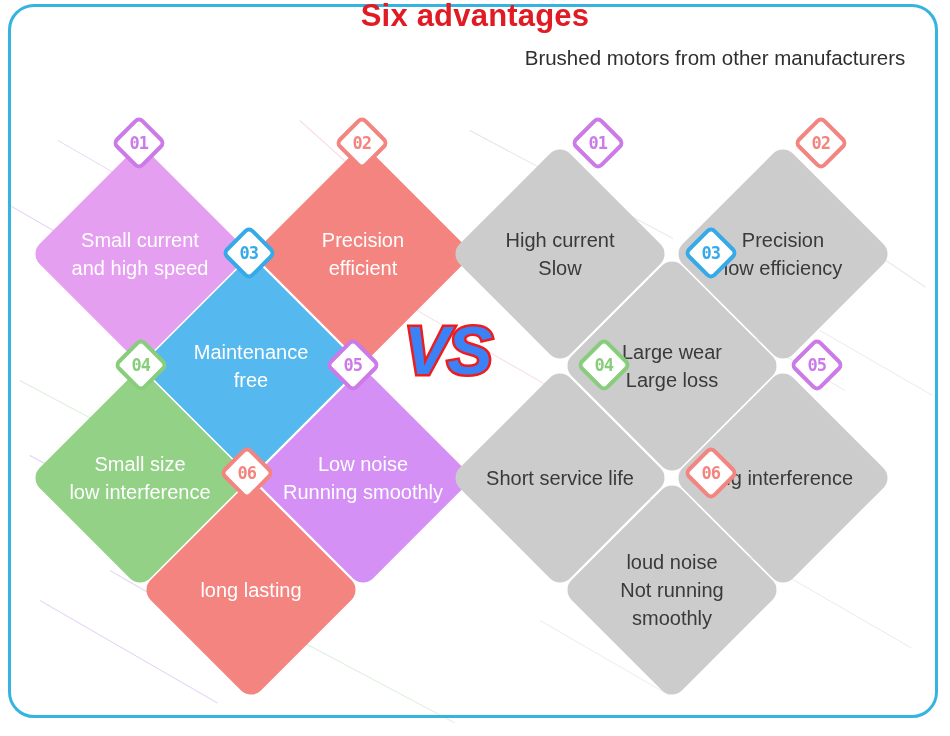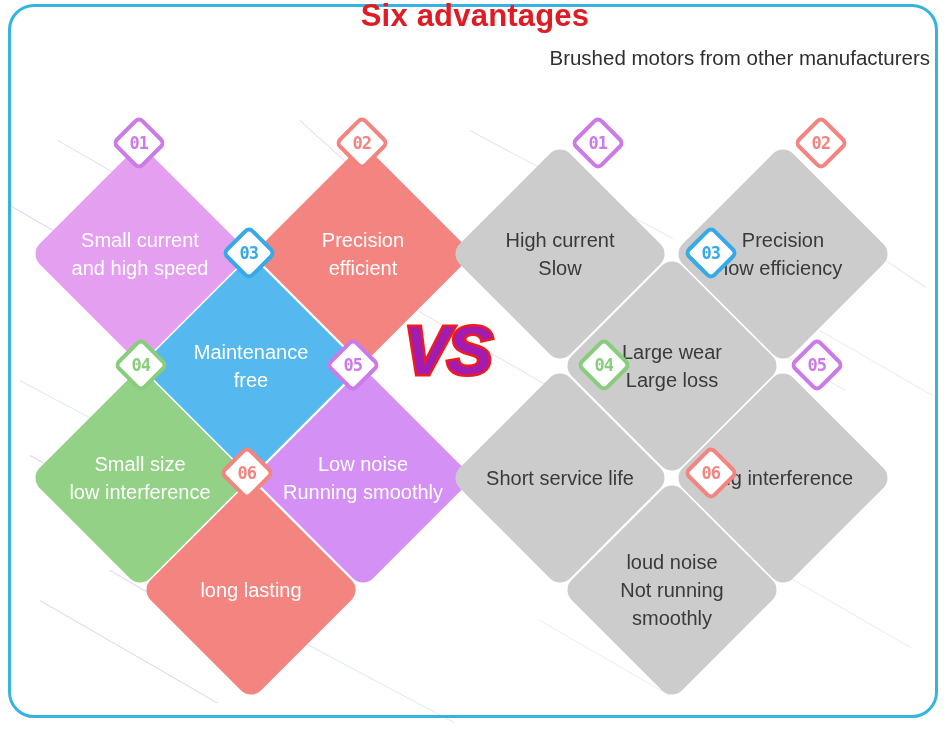--- a/index.html
+++ b/index.html
@@ -14,21 +14,21 @@
          pointer-events:none;}
 
   
   .deco{position:absolute;height:1px;transform-origin:0 0;opacity:.55;}
 
   
   #title{position:absolute;left:0;top:-2px;width:950px;text-align:center;
          color:#e01b24;font-weight:bold;font-size:31px;letter-spacing:.2px;}
   .subtitle{position:absolute;color:#2f2f2f;font-size:20.5px;line-height:26px;}
   #sub-left{left:33px;top:45px;width:440px;}
-  #sub-right{left:500px;top:45px;width:430px;text-align:right;}
+  #sub-right{left:500px;top:45px;width:430px;text-align:center;}
 
   
   .dia{position:absolute;width:156px;height:156px;border-radius:14px;
        transform:rotate(45deg);}
   .dia .lbl{position:absolute;left:-34px;top:0;width:224px;height:156px;
        transform:rotate(-45deg);display:flex;flex-direction:column;
        align-items:center;justify-content:center;text-align:center;
        font-size:20px;line-height:28px;}
   .dia.good .lbl{color:#ffffff;}
   .dia.bad  .lbl{color:#3a3a3a;}
@@ -179,15 +179,15 @@
         <b style="color: rgb(135, 205, 123);">04</b>
       </div>
       <div class="badge" style="left: 797px; top: 345px; border-color: rgb(204, 122, 232);">
         <b style="color: rgb(204, 122, 232);">05</b>
       </div>
       <div class="badge" style="left: 691px; top: 453px; border-color: rgb(244, 132, 127);">
         <b style="color: rgb(244, 132, 127);">06</b>
       </div>
     </div>
 
-  <div id="vs" style="color: #a21caf; -webkit-text-stroke: 5px rgb(238, 28, 28);">VS</div>
+  <div id="vs" style="color: #3b82f6; -webkit-text-stroke: 5px rgb(238, 28, 28);">VS</div>
 
 </div>
 
 </body></html>

